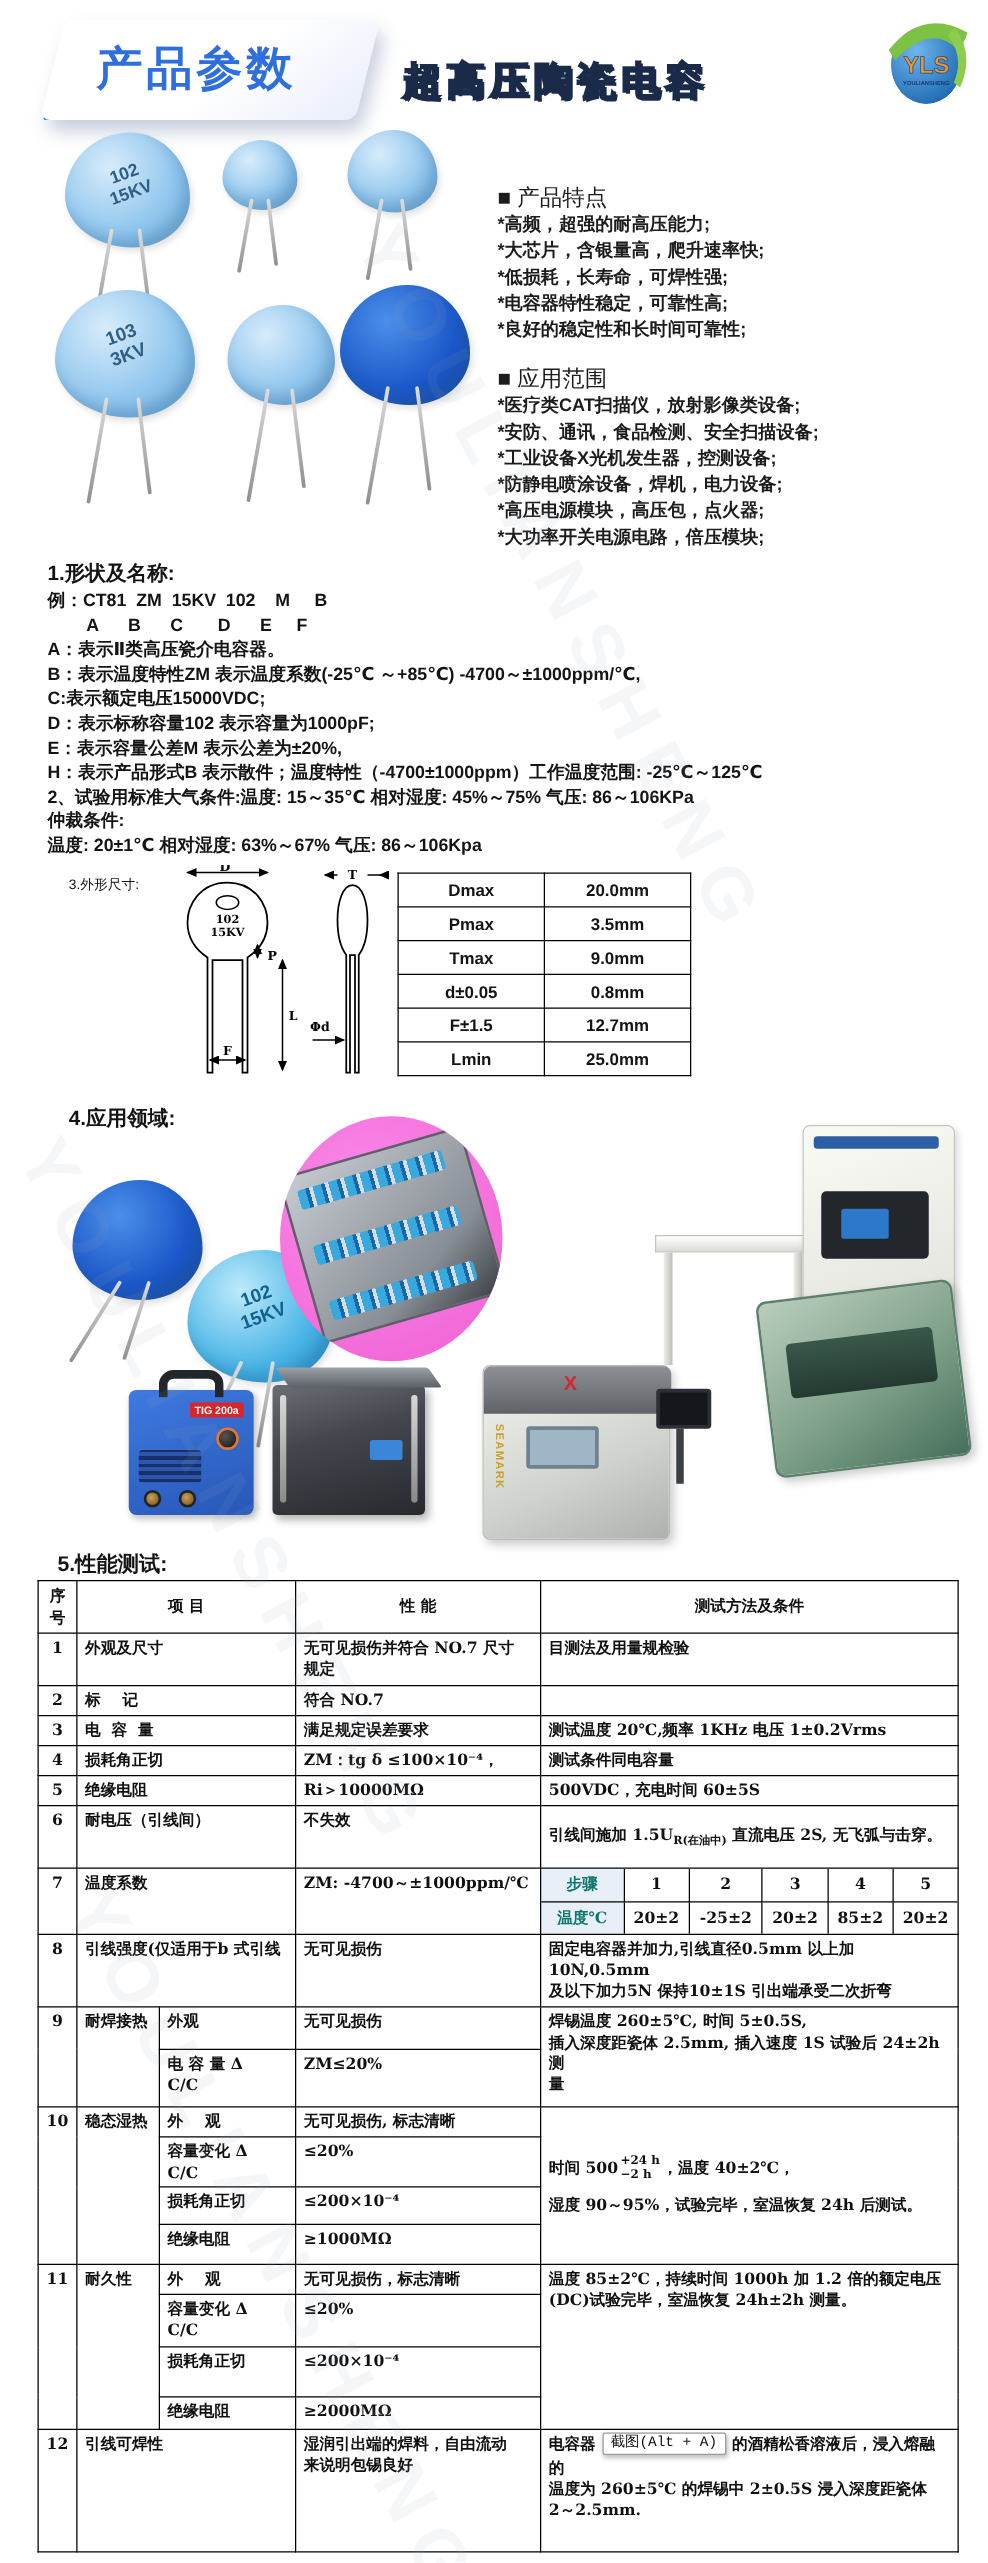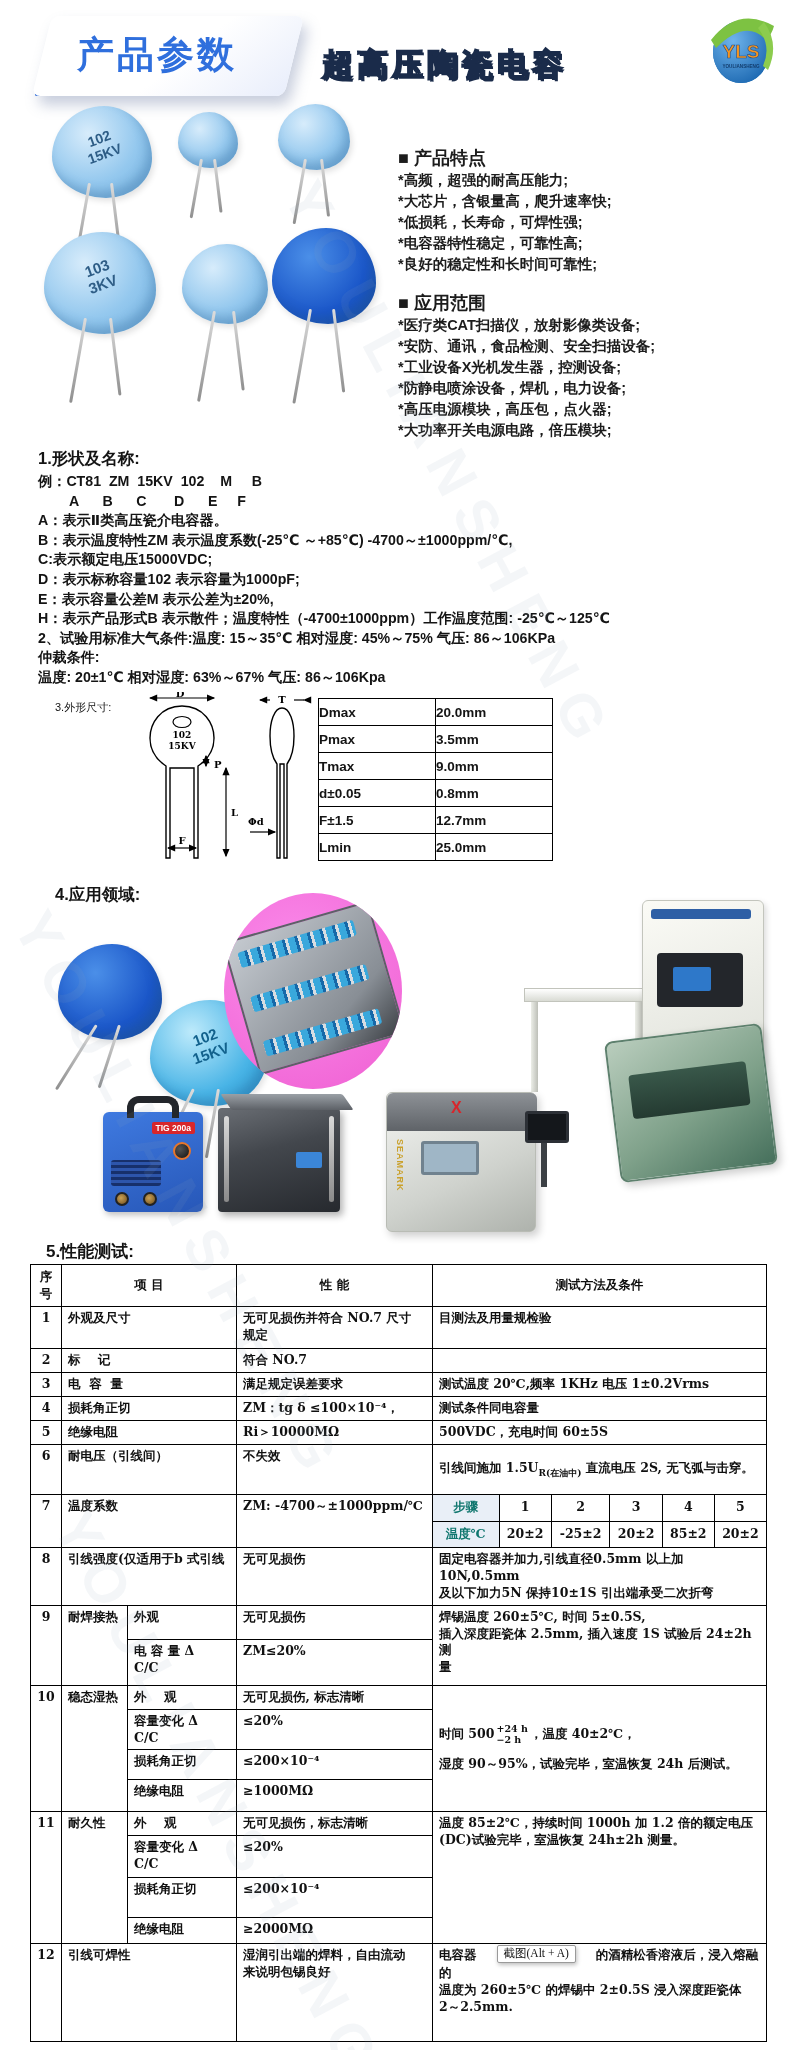--- a/index.html
+++ b/index.html
@@ -27,33 +27,33 @@
   .cap.cyan .disc{background:radial-gradient(circle at 36% 30%,#bdeafb,#49b4e6 60%,#2391c9)}
   .cap.dark .disc{background:radial-gradient(circle at 36% 30%,#4b8fe8,#1b57c9 60%,#12479f)}
   .cap .mark{position:absolute;top:26%;left:0;width:100%;text-align:center;font-weight:800;
     color:#2e5d86;transform:rotate(-20deg);white-space:pre-line;line-height:1.15}
   .cap .lead{position:absolute;top:84%;width:3px;background:linear-gradient(180deg,#dcdcdc,#8f8f8f);
     transform-origin:top center;border-radius:2px}
   .cap .l1{left:36%;transform:rotate(10deg)}
   .cap .l2{left:58%;transform:rotate(-7deg)}
 
   
-  .sec-title{font-size:18px;font-weight:700;color:#1c1c1c}
+  .sec-title{font-size:18px;font-weight:400;color:#1c1c1c}
   .feat-list p,.apps-list p{font-size:14.5px;font-weight:800;line-height:21px;color:#1c1c1c}
 
   
   .naming{left:38px;top:448px;width:732px}
   .naming .t{font-size:16.5px;font-weight:900;margin-bottom:2px}
   .naming p{font-size:14.2px;font-weight:700;line-height:19.6px}
 
   
   .dim-title{left:55px;top:700px;font-size:11px;font-weight:400}
   .dim-table{left:318px;top:698px;border-collapse:collapse;font-size:13.5px;font-weight:700;
     font-family:"Liberation Sans",sans-serif}
-  .dim-table td{border:1px solid #000;width:117px;height:27px;text-align:left;vertical-align:middle}
+  .dim-table td{border:1px solid #000;width:117px;height:27px;text-align:center;vertical-align:middle}
 
   
   .pink-ellipse{left:224px;top:893px;width:178px;height:196px;border-radius:50%;
     background:radial-gradient(circle at 40% 35%,#fb8ceb,#ef5fd2);overflow:hidden}
   .pcb{position:absolute;left:14px;top:26px;width:152px;height:138px;transform:rotate(-16deg);
     background:linear-gradient(145deg,#c6cbd1,#888e95 70%,#3c4045);border:2px solid #5c6167;border-radius:4px}
   .caprow{position:absolute;left:10px;height:16px;width:120px;border-radius:3px;
     background:repeating-linear-gradient(90deg,#39a8dc 0 7px,#1668a8 7px 10px,#d7dde2 10px 13px)}
   .machine{position:absolute;border-radius:6px}
   .xray-body{left:642px;top:900px;width:122px;height:168px;background:linear-gradient(160deg,#fbfbf6,#dfe1da);
@@ -111,22 +111,22 @@
   .subtbl{width:100%;height:100%;border-collapse:collapse}
   .subtbl td{border:1px solid #000;text-align:center;vertical-align:middle;height:26px;padding:1px 2px}
   .subtbl tr:first-child td{border-top:none}
   .subtbl tr:last-child td{border-bottom:none}
   .subtbl td:first-child{border-left:none;background:#e9eff7;color:#0f766e}
   .subtbl td:last-child{border-right:none}
   .nopad{padding:0!important}
   .tol{display:inline-flex;flex-direction:column;font-size:9.5px;line-height:1.15;vertical-align:middle;
     margin:0 2px;text-align:left}
   .tooltip{display:inline-block;background:#fff;border:1px solid #9a9a9a;border-radius:2px;
-    padding:0 6px;font-size:11.5px;font-family:Liberation Serif, serif;font-weight:400;
-    box-shadow:1px 2px 4px rgba(0,0,0,.25);position:relative;top:-2px;margin:0 20px}
+    padding:0 6px;font-size:11.5px;font-family:Liberation Mono, monospace;font-weight:400;
+    box-shadow:1px 2px 4px rgba(0,0,0,.25);position:relative;top:-2px;margin:0 5px}
 
   
   .wm{position:absolute;font-size:58px;font-weight:900;letter-spacing:14px;color:rgba(150,165,190,.10);
     transform:rotate(62deg);transform-origin:left top;pointer-events:none;white-space:nowrap}
 
   .dim-svg text{font-family:"DejaVu Serif",serif;font-weight:700}
 </style>
 </head>
 <body>
 

